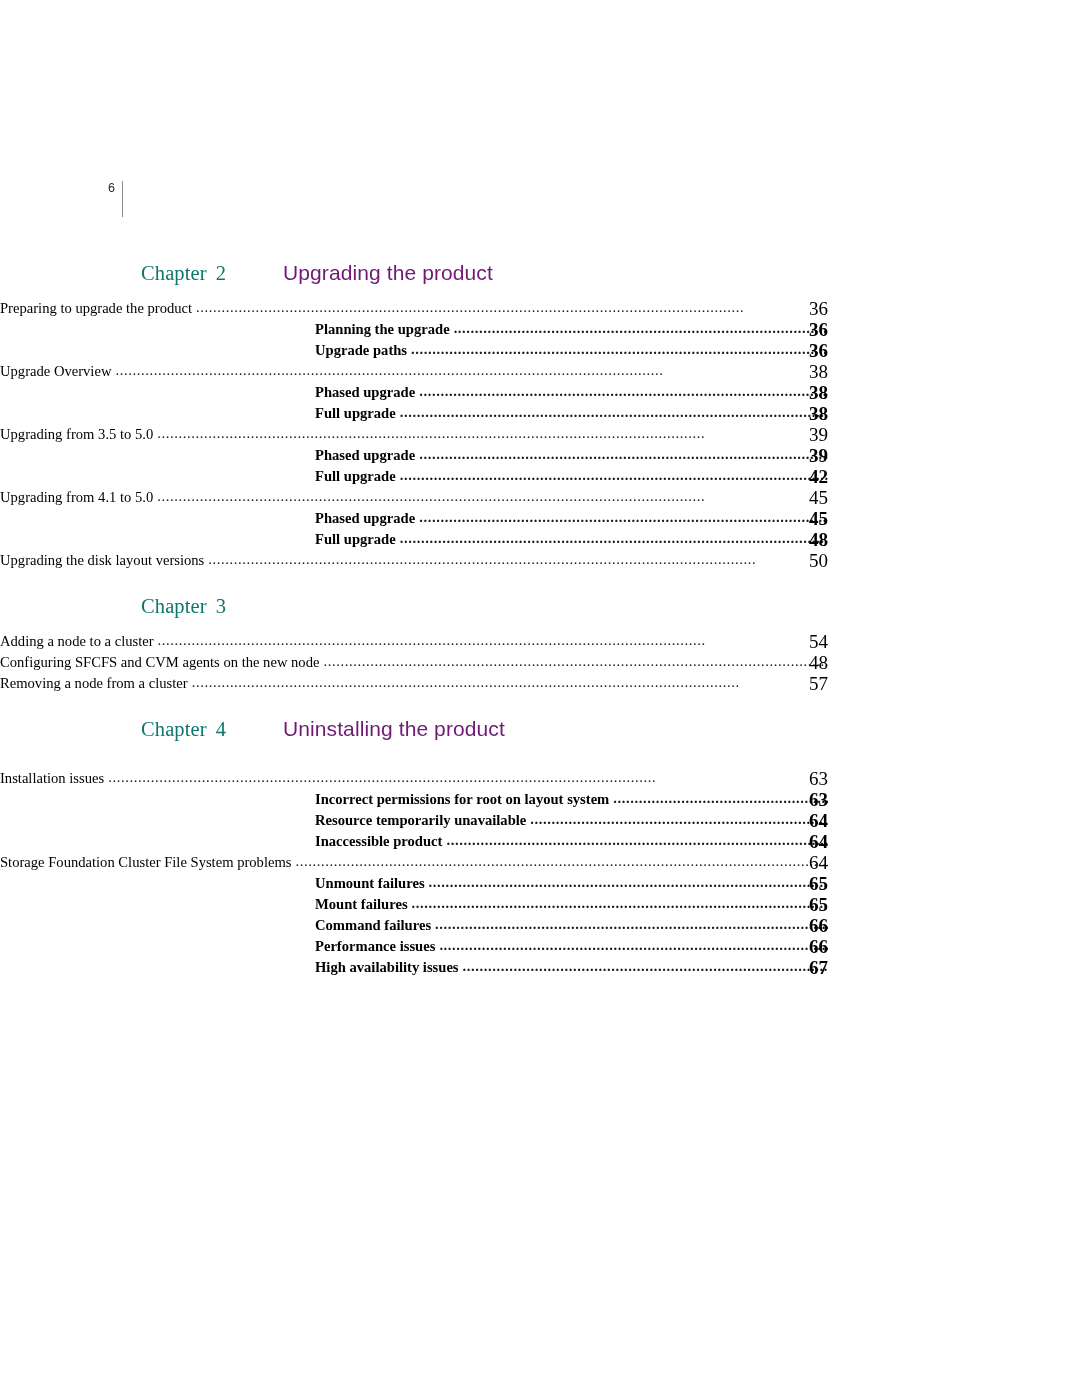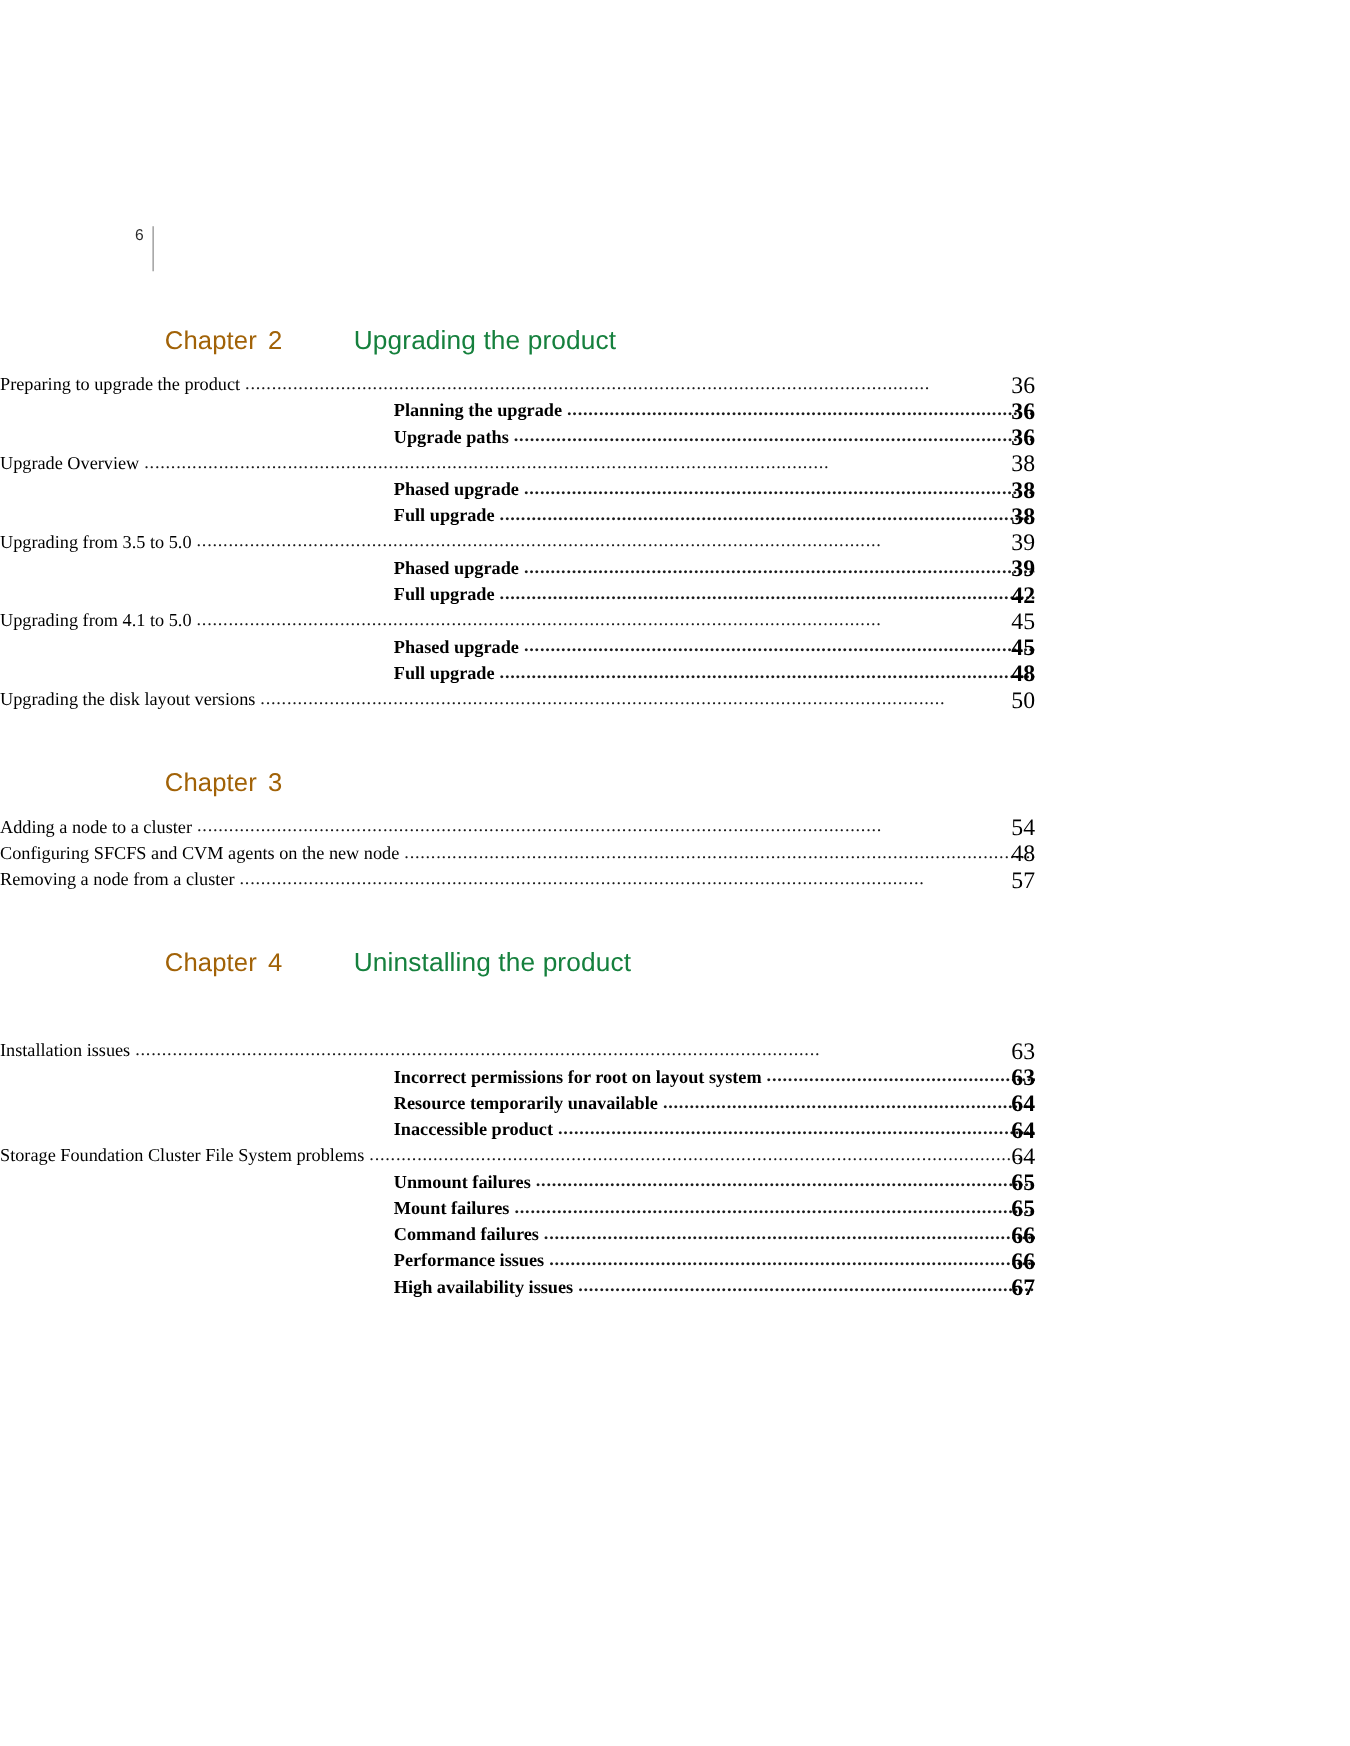--- a/index.html
+++ b/index.html
@@ -46,55 +46,55 @@
     left: 0;
     top: 258px;
     width: 1080px;
   }
 
   .chapter-group {
     position: relative;
     margin-bottom: 0;
   }
   .chapter-group + .chapter-group {
-    margin-top: 41px;
+    margin-top: 20px;
   }
 
   
   .chapter-head {
     position: relative;
     height: 34px;
   }
   .chapter-label {
     position: absolute;
     left: 0;
     top: 0;
     width: 226px;
     text-align: right;
-    font-family: Liberation Sans, sans-serif;
+    font-family: Liberation Serif, serif;
     font-weight: 300;
     font-size: 20.5px;
     line-height: 30px;
-    color: #a16207;
+    color: #0f766e;
     letter-spacing: 0.1px;
     white-space: nowrap;
   }
   .chapter-label .num {
     display: inline-block;
     margin-left: 9px;
   }
   .chapter-title {
     position: absolute;
     left: 283px;
     top: 0;
     font-family: "Liberation Sans", "DejaVu Sans", sans-serif;
     font-weight: 300;
     font-size: 21px;
     line-height: 30px;
-    color: #15803d;
+    color: #701a75;
     letter-spacing: 0.1px;
     white-space: nowrap;
   }
 
   
   .entries {
     margin-top: 6px;
   }
   .entry {
     position: relative;

